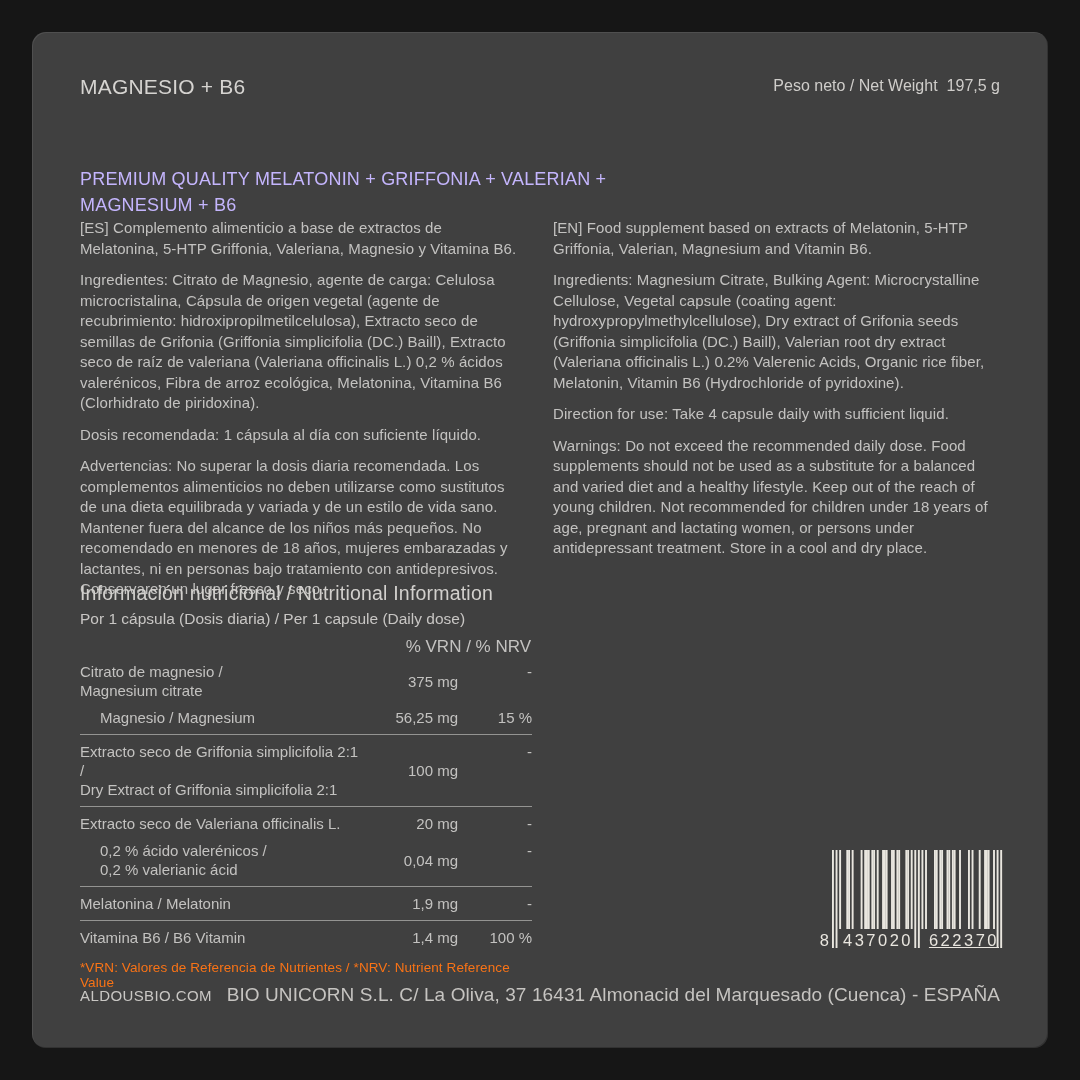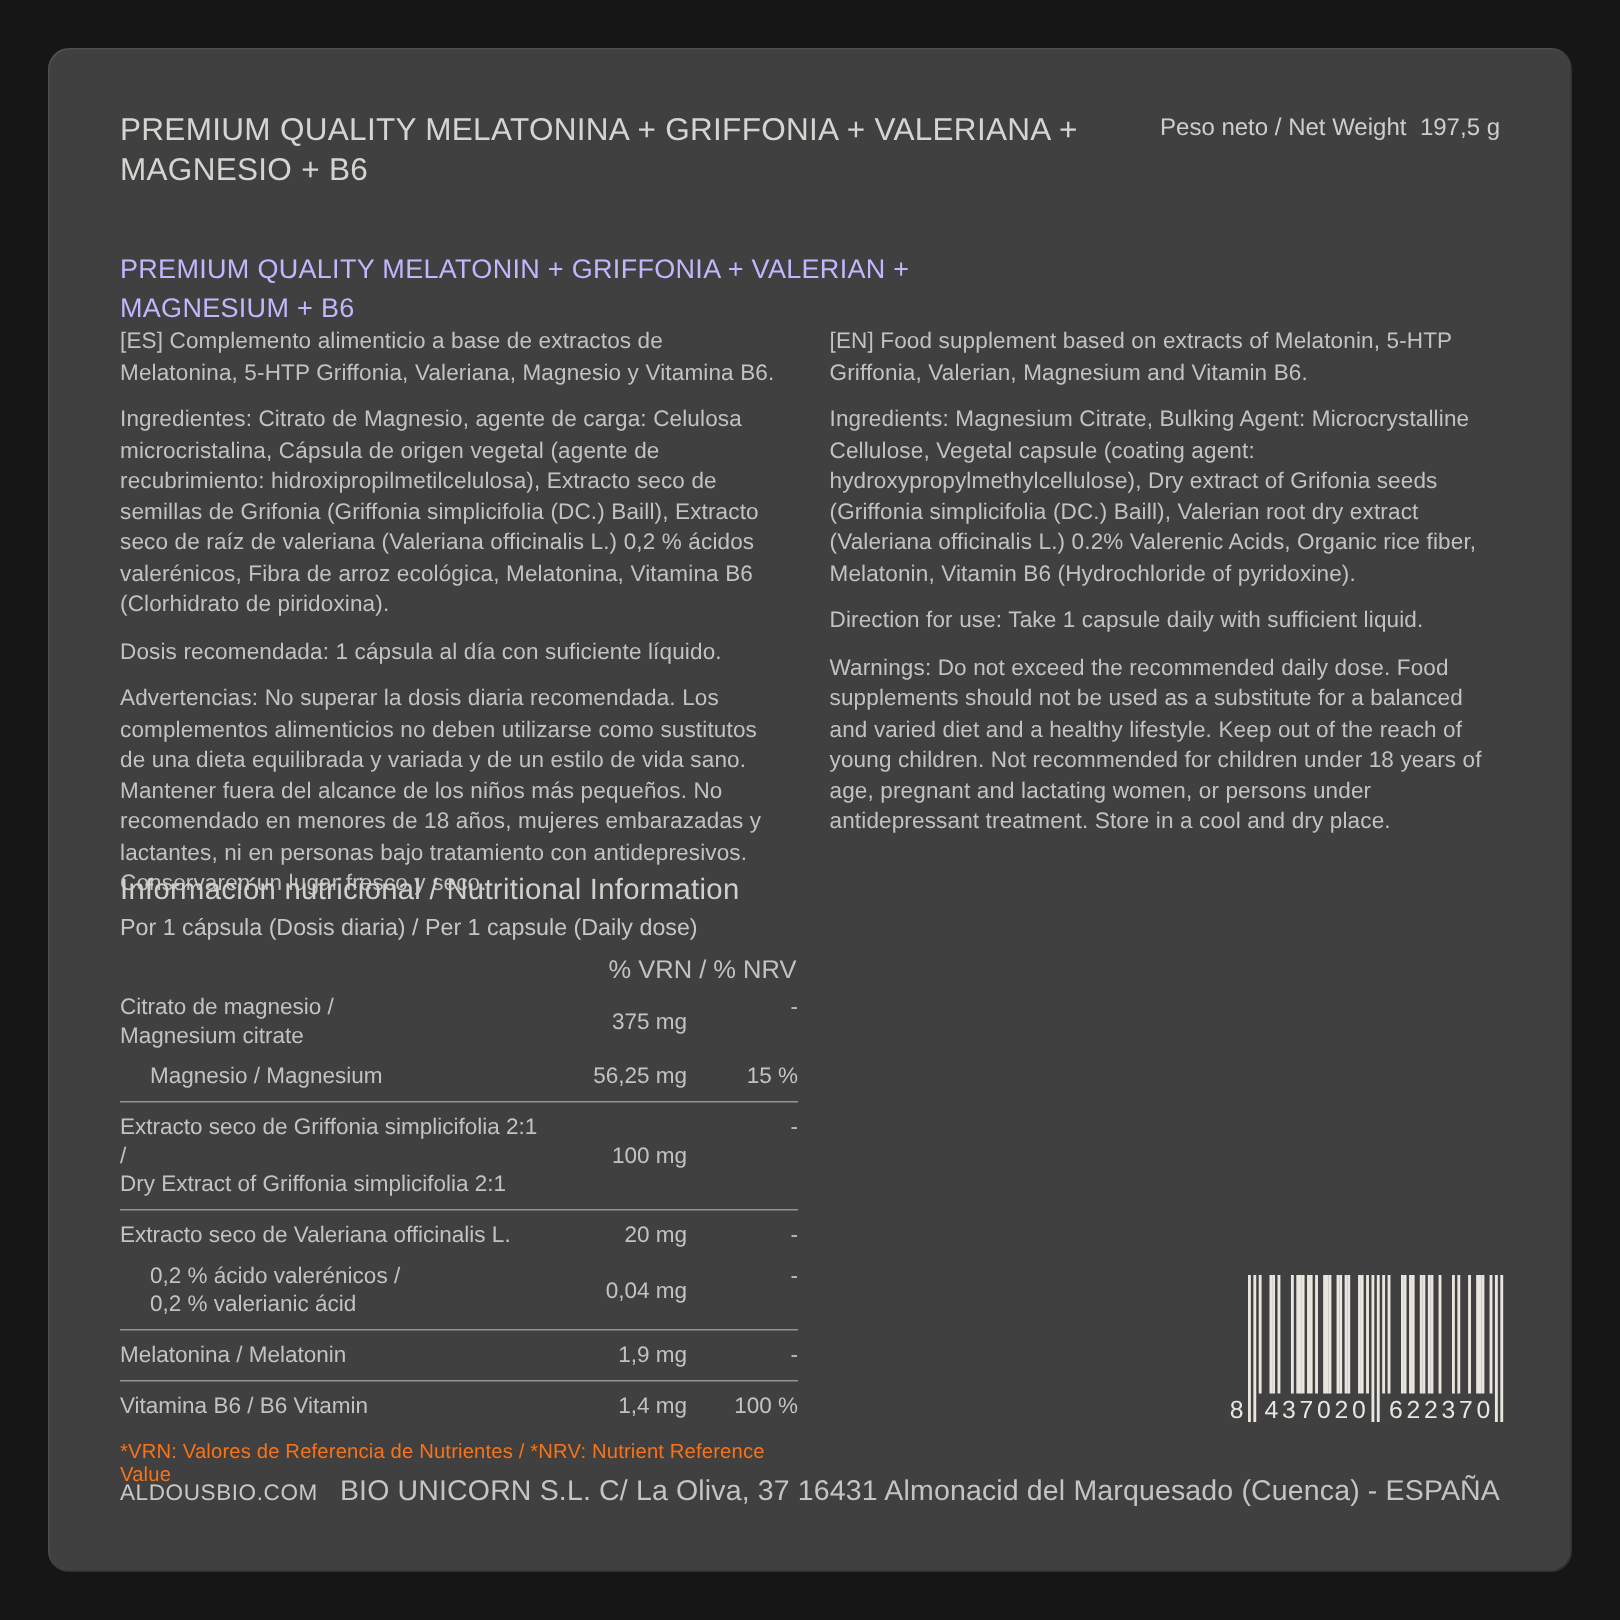--- a/index.html
+++ b/index.html
@@ -58,37 +58,36 @@
   .nut-footnote{margin-top:9px;font-size:13.5px;color:#f97316;letter-spacing:.1px;}
   
   .barcode{position:absolute;left:800px;top:818px;width:172px;height:100px;}
   .barcode svg{position:absolute;left:0;top:0;}
   .bc-digit{
     position:absolute;top:80px;height:20px;color:#e9e6df;
     font-size:16.5px;line-height:20px;letter-spacing:2.5px;
   }
   .bc-first{left:-18px;width:15px;text-align:right;letter-spacing:0;}
   .bc-g1{left:8px;width:76px;text-align:center;}
-  .bc-g2{left:91px;width:76px;text-align:center;}
+  .bc-g2{left:91px;width:76px;text-align:right;text-decoration:underline;}
   
   .footer{
     position:absolute;left:48px;top:952px;width:920px;
     display:flex;justify-content:space-between;align-items:center;
   }
   .footer-site{font-size:15px;color:#c9c7c4;letter-spacing:.4px;}
   .footer-company{font-size:19px;color:#c6c4c1;letter-spacing:.1px;}
 </style>
 </head>
 <body>
 
 <div class="panel">
 
   <div class="header-row">
     <div class="title-es">
-      <div>PREMIUM QUALITY MELATONINA + GRIFFONIA + VALERIANA +</div>
       <div>MAGNESIO + B6</div>
     </div>
     <div class="net-weight">
       <span>Peso neto / Net Weight</span><span class="nw-value">197,5 g</span>
     </div>
   </div>
 
   <div class="title-en">
     <div>PREMIUM QUALITY MELATONIN + GRIFFONIA + VALERIAN +</div>
     <div>MAGNESIUM + B6</div>
@@ -97,21 +96,21 @@
   <div class="cols">
     <div class="col col-es" id="col-es">
         <p>[ES] Complemento alimenticio a base de extractos de Melatonina, 5-HTP Griffonia, Valeriana, Magnesio y Vitamina B6.</p>
         <p>Ingredientes: Citrato de Magnesio, agente de carga: Celulosa microcristalina, Cápsula de origen vegetal (agente de recubrimiento: hidroxipropilmetilcelulosa), Extracto seco de semillas de Grifonia (Griffonia simplicifolia (DC.) Baill), Extracto seco de raíz de valeriana (Valeriana officinalis L.) 0,2 % ácidos valerénicos, Fibra de arroz ecológica, Melatonina, Vitamina B6 (Clorhidrato de piridoxina).</p>
         <p>Dosis recomendada: 1 cápsula al día con suficiente líquido.</p>
         <p>Advertencias: No superar la dosis diaria recomendada. Los complementos alimenticios no deben utilizarse como sustitutos de una dieta equilibrada y variada y de un estilo de vida sano. Mantener fuera del alcance de los niños más pequeños. No recomendado en menores de 18 años, mujeres embarazadas y lactantes, ni en personas bajo tratamiento con antidepresivos. Conservaren un lugar fresco y seco.</p>
       </div>
     <div class="col col-en" id="col-en">
         <p>[EN] Food supplement based on extracts of Melatonin, 5-HTP Griffonia, Valerian, Magnesium and Vitamin B6.</p>
         <p>Ingredients: Magnesium Citrate, Bulking Agent: Microcrystalline Cellulose, Vegetal capsule  (coating agent: hydroxypropylmethylcellulose), Dry extract of Grifonia seeds (Griffonia simplicifolia (DC.) Baill), Valerian root dry extract (Valeriana officinalis L.) 0.2% Valerenic Acids, Organic rice fiber, Melatonin, Vitamin B6 (Hydrochloride of pyridoxine).</p>
-        <p>Direction for use: Take 1 capsule daily with sufficient liquid.</p>
+        <p>Direction for use: Take 4 capsule daily with sufficient liquid.</p>
         <p>Warnings: Do not exceed the recommended daily dose. Food supplements should not be used as a substitute for a balanced and varied diet and a healthy lifestyle. Keep out of the reach of young children. Not recommended for children under 18 years of age, pregnant and lactating women, or persons under antidepressant treatment. Store in a cool and dry place.</p>
       </div>
   </div>
 
   <div class="nutrition">
     <div class="nut-title">Información nutricional / Nutritional Information</div>
     <div class="nut-sub">Por 1 cápsula (Dosis diaria)  / Per 1 capsule (Daily dose)</div>
     <div class="nut-colhdr">% VRN / % NRV</div>
     <div class="nut-rows" id="nut-rows">
         <div class="nut-row">

